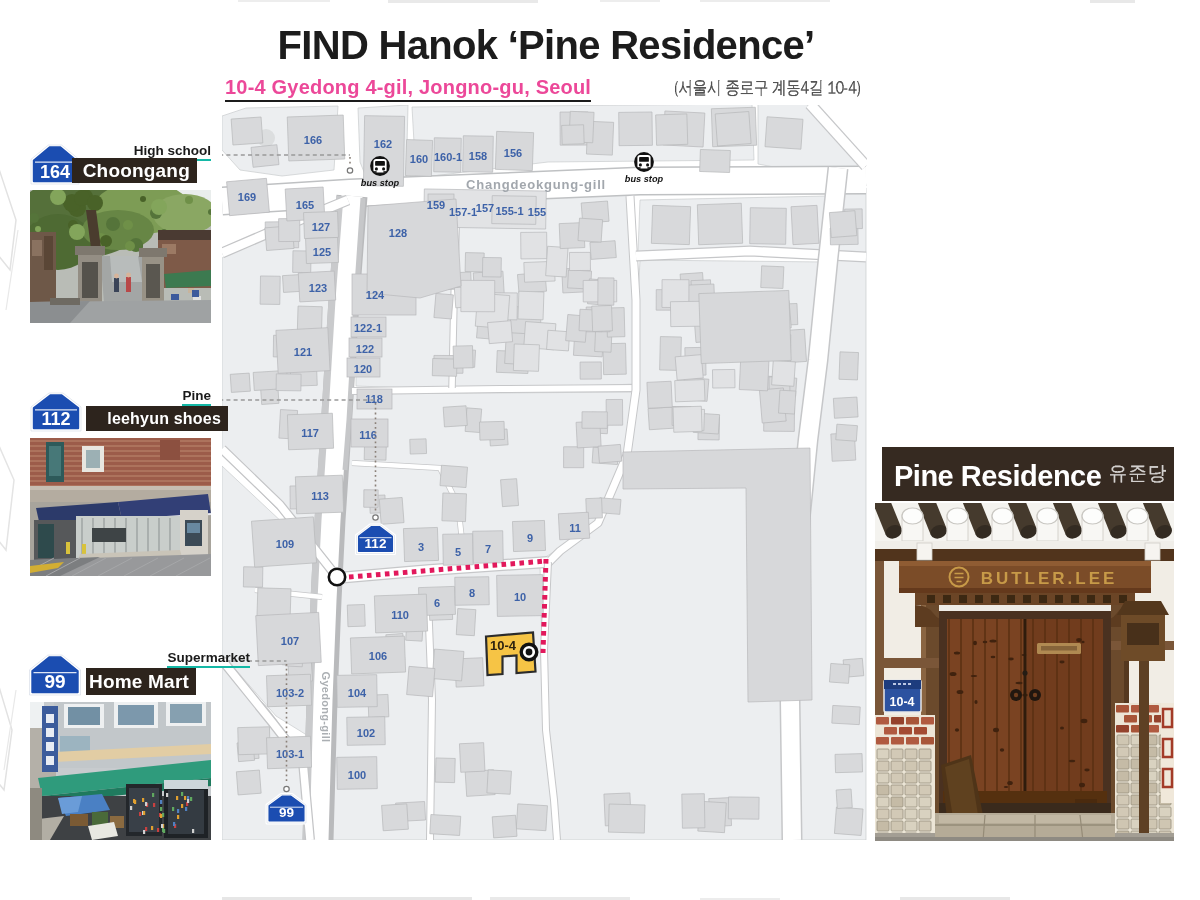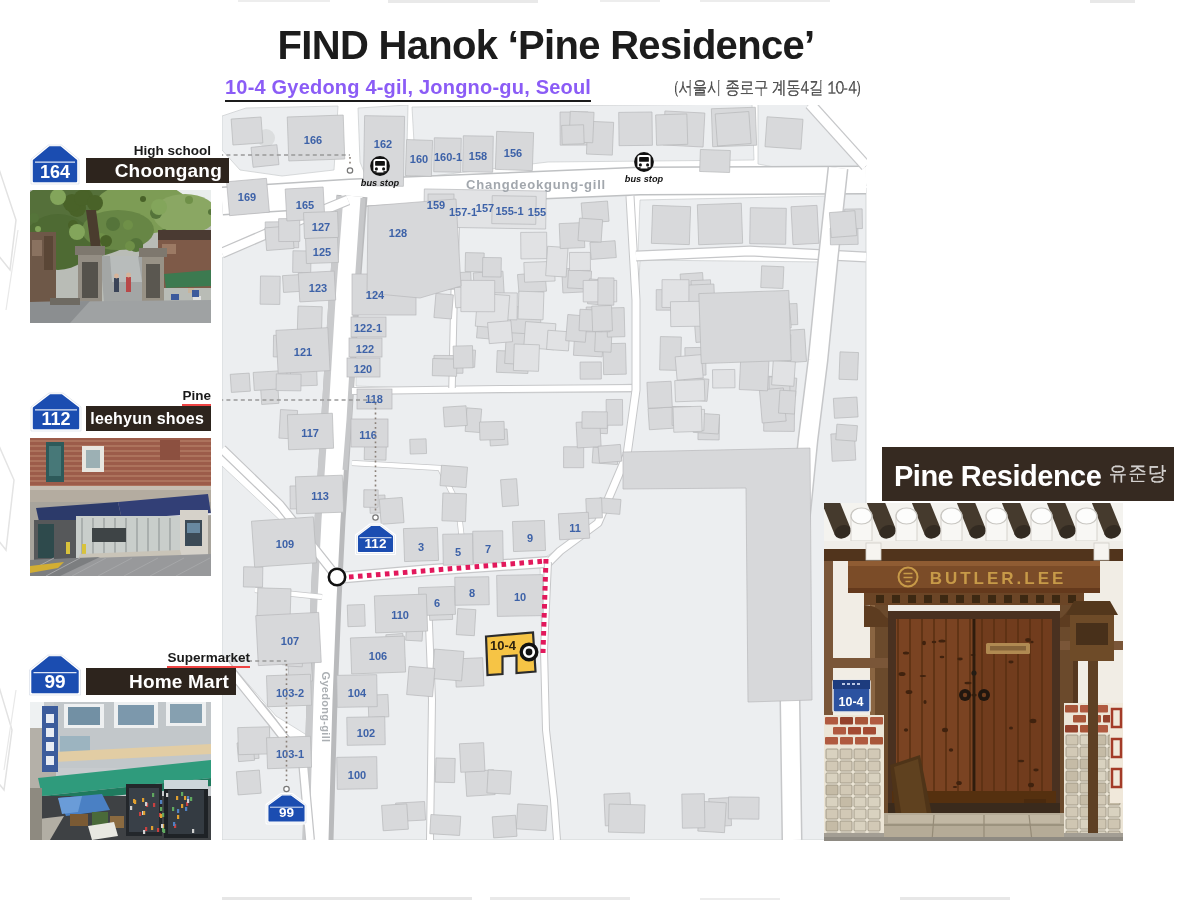--- a/index.html
+++ b/index.html
@@ -1,38 +1,38 @@
 <!DOCTYPE html>
 <html><head><meta charset="utf-8">
 <style>
 *{margin:0;padding:0;box-sizing:border-box}
 body{width:1200px;height:900px;background:#fff;font-family:"Liberation Sans",sans-serif;position:relative;overflow:hidden}
 .abs{position:absolute}
-.lbl{position:absolute;font-weight:bold;color:#1a1a1a;font-size:13.5px;text-align:right;border-bottom:2px solid #ef4444;padding-bottom:1px}
+.lbl{position:absolute;font-weight:bold;color:#1a1a1a;font-size:13.5px;text-align:right;border-bottom:2px solid #14b8a6;padding-bottom:1px}
 .bar{position:absolute;background:#2d241d;color:#fff;font-weight:bold;text-align:right;line-height:25px;font-size:19px;padding-right:7px;letter-spacing:0.2px}
 </style></head>
 <body>
 
 <div class="abs" style="left:238px;top:0;width:92px;height:2px;background:#ededed"></div>
 <div class="abs" style="left:388px;top:0;width:150px;height:3px;background:#e9e9e9"></div>
 <div class="abs" style="left:600px;top:0;width:60px;height:2px;background:#ededed"></div>
 <div class="abs" style="left:700px;top:0;width:130px;height:2px;background:#ececec"></div>
 <div class="abs" style="left:1090px;top:0;width:45px;height:3px;background:#e8e8e8"></div>
 
 <svg class="abs" style="left:0;top:130px" width="20" height="700" viewBox="0 0 20 700">
 <path d="M-4,30 L16,90 L10,140 L-6,120 Z" fill="none" stroke="#e2e2e2" stroke-width="1.5"></path>
 <path d="M-8,300 L14,350 L6,420 L-10,400 Z" fill="none" stroke="#e4e4e4" stroke-width="1.5"></path>
 <path d="M-6,540 L12,600 L4,660 L-12,640 Z" fill="none" stroke="#e2e2e2" stroke-width="1.5"></path>
 <path d="M18,100 L6,180" stroke="#e8e8e8" stroke-width="1.2"></path>
 <path d="M16,560 L4,640" stroke="#e8e8e8" stroke-width="1.2"></path>
 </svg>
 
 <div class="abs" style="left:0;top:23px;width:1092px;text-align:center;font-size:40px;font-weight:bold;color:#1c1c1c;letter-spacing:-0.7px">FIND Hanok ‘Pine Residence’</div>
 
-<div class="abs" style="left:225px;top:76px;font-size:20px;font-weight:bold;color:#8b5cf6;border-bottom:2.5px solid #1c1c1c;padding-bottom:1px;letter-spacing:0.2px">10-4 Gyedong 4-gil, Jongno-gu, Seoul</div>
+<div class="abs" style="left:225px;top:76px;font-size:20px;font-weight:bold;color:#ec4899;border-bottom:2.5px solid #1c1c1c;padding-bottom:1px;letter-spacing:0.2px">10-4 Gyedong 4-gil, Jongno-gu, Seoul</div>
 
 <svg width="185" height="18" viewBox="0 0 185 18" style="position:absolute;left:675px;top:80px">
     <g transform="scale(0.40839 0.50000)">
       <rect x="36" y="0" width="3" height="1.1" fill="#222222"></rect>
       <rect x="57" y="0" width="8" height="1.1" fill="#222222"></rect>
       <rect x="106" y="0" width="3" height="1.1" fill="#222222"></rect>
       <rect x="265" y="0" width="3" height="1.1" fill="#222222"></rect>
       <rect x="356" y="0" width="3" height="1.1" fill="#222222"></rect>
       <rect x="36" y="1" width="2" height="1.1" fill="#222222"></rect>
       <rect x="53" y="1" width="17" height="1.1" fill="#222222"></rect>
@@ -1194,21 +1194,21 @@
 <svg width="64" height="54" viewBox="22.5 137.5 64 54" style="position:absolute;left:22.5px;top:137.5px;overflow:visible">
     <polygon points="30.5,158.9 47.78,144.55 61.22,144.55 78.5,158.9 78.5,183.5 30.5,183.5" fill="#fff" stroke="#fff" stroke-width="4" stroke-linejoin="round"></polygon>
     <polygon points="30.5,158.9 47.78,144.55 61.22,144.55 78.5,158.9 78.5,183.5 30.5,183.5" fill="none" stroke="#c6cede" stroke-width="0.8" stroke-linejoin="round" opacity="0.6"></polygon>
     <polygon points="33.3,160.02 49.18,146.79000000000002 59.82,146.79000000000002 75.7,160.02 75.7,180.7 33.3,180.7" fill="#1b4db1" stroke="#1b4db1" stroke-width="2" stroke-linejoin="round"></polygon>
     <line x1="34.5" y1="161.70000000000002" x2="74.5" y2="161.70000000000002" stroke="#dce4f4" stroke-width="1.2"></line>
     <text x="54.5" y="177.145" font-family="Liberation Sans, sans-serif" font-weight="bold" font-size="18" fill="#fff" text-anchor="middle">164</text>
   </svg>
 
 <div class="lbl" style="right:989px;top:143px">High school</div>
 
-<div class="bar" style="left:86px;top:158px;width:143px">Choongang</div>
+<div class="bar" style="left:72px;top:158px;width:125px">Choongang</div>
 
 <div class="abs" style="left:30px;top:190px"><svg width="181" height="133" viewBox="0 0 181 133">
       <rect width="181" height="133" fill="#b9bcb6"></rect>
       <rect x="120" y="0" width="61" height="30" fill="#e9edec"></rect>
       <rect x="60" y="0" width="60" height="14" fill="#dfe5e0"></rect>
       <ellipse cx="50" cy="28" rx="66" ry="40" fill="#55703a"></ellipse>
       <ellipse cx="112" cy="18" rx="48" ry="26" fill="#7d9c55"></ellipse>
       <ellipse cx="155" cy="24" rx="32" ry="20" fill="#8aa763"></ellipse>
       <ellipse cx="28" cy="52" rx="34" ry="28" fill="#4e6a33"></ellipse>
       <ellipse cx="88" cy="40" rx="36" ry="20" fill="#678645"></ellipse>
@@ -1282,21 +1282,21 @@
 <svg width="64" height="54" viewBox="23.5 386 64 54" style="position:absolute;left:23.5px;top:386px;overflow:visible">
     <polygon points="30.5,407.0 48.5,393.0 62.5,393.0 80.5,407.0 80.5,431 30.5,431" fill="#fff" stroke="#fff" stroke-width="4" stroke-linejoin="round"></polygon>
     <polygon points="30.5,407.0 48.5,393.0 62.5,393.0 80.5,407.0 80.5,431 30.5,431" fill="none" stroke="#c6cede" stroke-width="0.8" stroke-linejoin="round" opacity="0.6"></polygon>
     <polygon points="33.3,408.12 49.9,395.24 61.1,395.24 77.7,408.12 77.7,428.2 33.3,428.2" fill="#1b4db1" stroke="#1b4db1" stroke-width="2" stroke-linejoin="round"></polygon>
     <line x1="34.5" y1="409.8" x2="76.5" y2="409.8" stroke="#dce4f4" stroke-width="1.2"></line>
     <text x="55.5" y="424.8" font-family="Liberation Sans, sans-serif" font-weight="bold" font-size="18" fill="#fff" text-anchor="middle">112</text>
   </svg>
 
 <div class="lbl" style="right:989px;top:388px">Pine</div>
 
-<div class="bar" style="left:86px;top:406px;width:125px;font-size:16px">leehyun shoes</div>
+<div class="bar" style="left:86px;top:406px;width:142px;font-size:16px">leehyun shoes</div>
 
 <div class="abs" style="left:30px;top:438px"><svg width="181" height="138" viewBox="0 0 181 138">
       <rect width="181" height="138" fill="#a8a49c"></rect>
       <rect x="0" y="0" width="181" height="50" fill="#9c5c4a"></rect>
       <line x1="0" y1="3" x2="181" y2="3" stroke="#bd8a70" stroke-width="1"></line>
       <line x1="0" y1="8" x2="181" y2="8" stroke="#bd8a70" stroke-width="1"></line>
       <line x1="0" y1="13" x2="181" y2="13" stroke="#bd8a70" stroke-width="1"></line>
       <line x1="0" y1="18" x2="181" y2="18" stroke="#bd8a70" stroke-width="1"></line>
       <line x1="0" y1="23" x2="181" y2="23" stroke="#bd8a70" stroke-width="1"></line>
       <line x1="0" y1="28" x2="181" y2="28" stroke="#bd8a70" stroke-width="1"></line>
@@ -1349,21 +1349,21 @@
 <svg width="64" height="54" viewBox="23 647.7 64 54" style="position:absolute;left:23px;top:647.7px;overflow:visible">
     <polygon points="29.5,669.5 47.86,654.8000000000001 62.14,654.8000000000001 80.5,669.5 80.5,694.7 29.5,694.7" fill="#fff" stroke="#fff" stroke-width="4" stroke-linejoin="round"></polygon>
     <polygon points="29.5,669.5 47.86,654.8000000000001 62.14,654.8000000000001 80.5,669.5 80.5,694.7 29.5,694.7" fill="none" stroke="#c6cede" stroke-width="0.8" stroke-linejoin="round" opacity="0.6"></polygon>
     <polygon points="32.3,670.62 49.26,657.0400000000001 60.74,657.0400000000001 77.7,670.62 77.7,691.9000000000001 32.3,691.9000000000001" fill="#1b4db1" stroke="#1b4db1" stroke-width="2" stroke-linejoin="round"></polygon>
     <line x1="33.5" y1="672.3" x2="76.5" y2="672.3" stroke="#dce4f4" stroke-width="1.2"></line>
     <text x="55" y="688.19" font-family="Liberation Sans, sans-serif" font-weight="bold" font-size="19" fill="#fff" text-anchor="middle">99</text>
   </svg>
 
 <div class="lbl" style="right:950px;top:650px">Supermarket</div>
 
-<div class="bar" style="left:86px;top:668px;width:150px;line-height:27px">Home Mart</div>
+<div class="bar" style="left:86px;top:668px;width:110px;line-height:27px">Home Mart</div>
 
 <div class="abs" style="left:30px;top:702px"><svg width="181" height="138" viewBox="0 0 181 138">
       <rect width="181" height="138" fill="#c7cbce"></rect>
       <rect x="0" y="0" width="14" height="60" fill="#eef1f2"></rect>
       <rect x="0" y="26" width="26" height="60" fill="#b4b0a8"></rect>
       <rect x="24" y="0" width="157" height="66" fill="#c2c7ca"></rect>
       <rect x="34" y="2" width="40" height="24" fill="#eef0f1"></rect>
       <rect x="38" y="5" width="32" height="18" fill="#7290a4"></rect>
       <rect x="84" y="0" width="44" height="26" fill="#eef0f1"></rect>
       <rect x="88" y="3" width="36" height="20" fill="#7c98ac"></rect>
@@ -1578,21 +1578,21 @@
       <rect x="7" y="30" width="3" height="1.1" fill="#ffffff"></rect>
       <rect x="20" y="30" width="3" height="1.1" fill="#ffffff"></rect>
       <rect x="40" y="30" width="25" height="1.1" fill="#ffffff"></rect>
       <rect x="80" y="30" width="19" height="1.1" fill="#ffffff"></rect>
       <rect x="7" y="31" width="3" height="1.1" fill="#ffffff"></rect>
       <rect x="20" y="31" width="3" height="1.1" fill="#ffffff"></rect>
       <rect x="83" y="31" width="13" height="1.1" fill="#ffffff"></rect>
     </g>
   </svg>
 
-<div class="abs" style="left:824px;top:503px"><svg width="299" height="338" viewBox="0 0 299 338">
+<div class="abs" style="left:875px;top:503px"><svg width="299" height="338" viewBox="0 0 299 338">
       <rect width="299" height="338" fill="#efece6"></rect>
       <rect x="0" y="0" width="299" height="46" fill="#f4f3ef"></rect>
       <g transform="rotate(-22 13 16)">
         <rect x="5" y="-8" width="17" height="38" fill="#453a2d"></rect>
         <ellipse cx="13.5" cy="30" rx="8.5" ry="6.5" fill="#332b22"></ellipse>
       </g>
       <g transform="rotate(-22 58 16)">
         <rect x="50" y="-8" width="17" height="38" fill="#453a2d"></rect>
         <ellipse cx="58.5" cy="30" rx="8.5" ry="6.5" fill="#332b22"></ellipse>
       </g>

